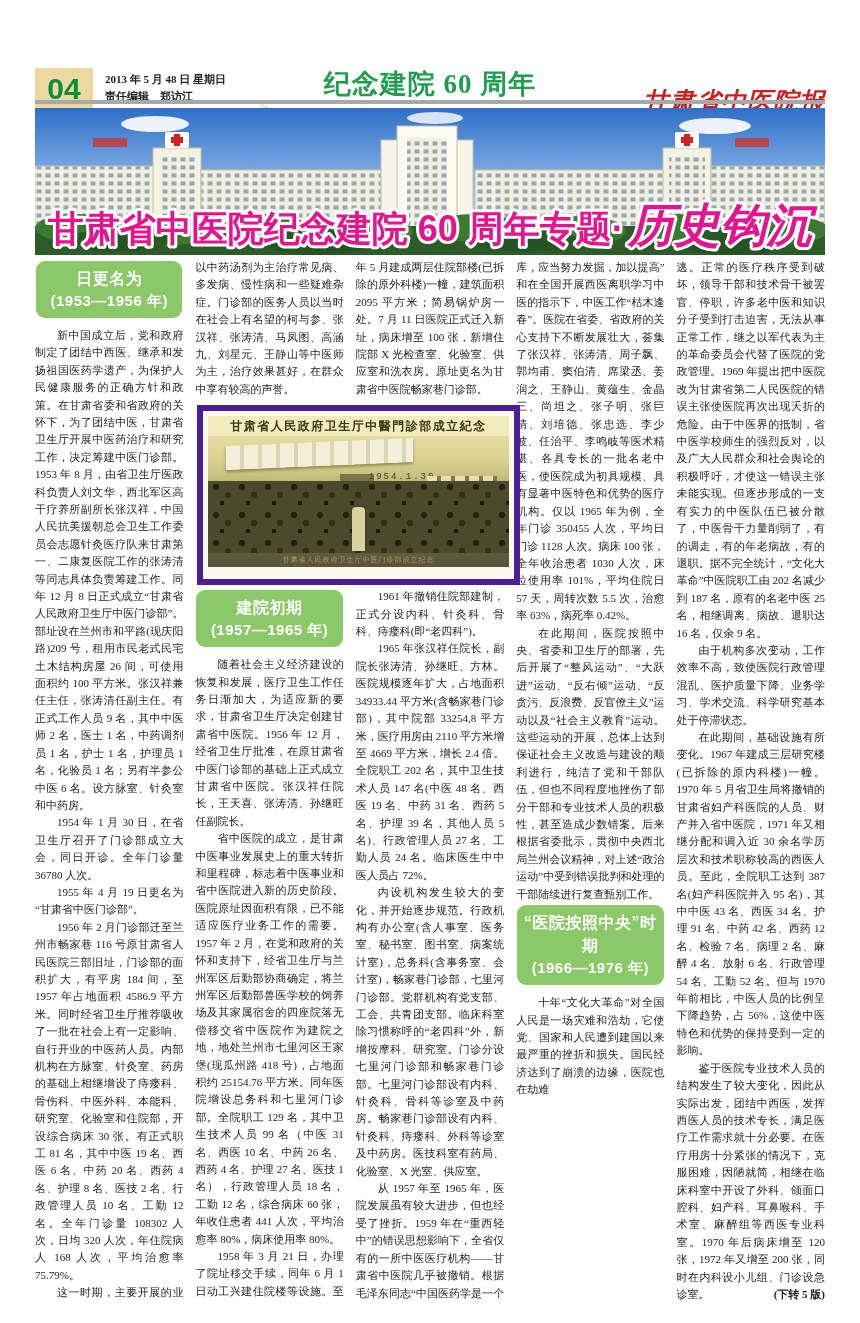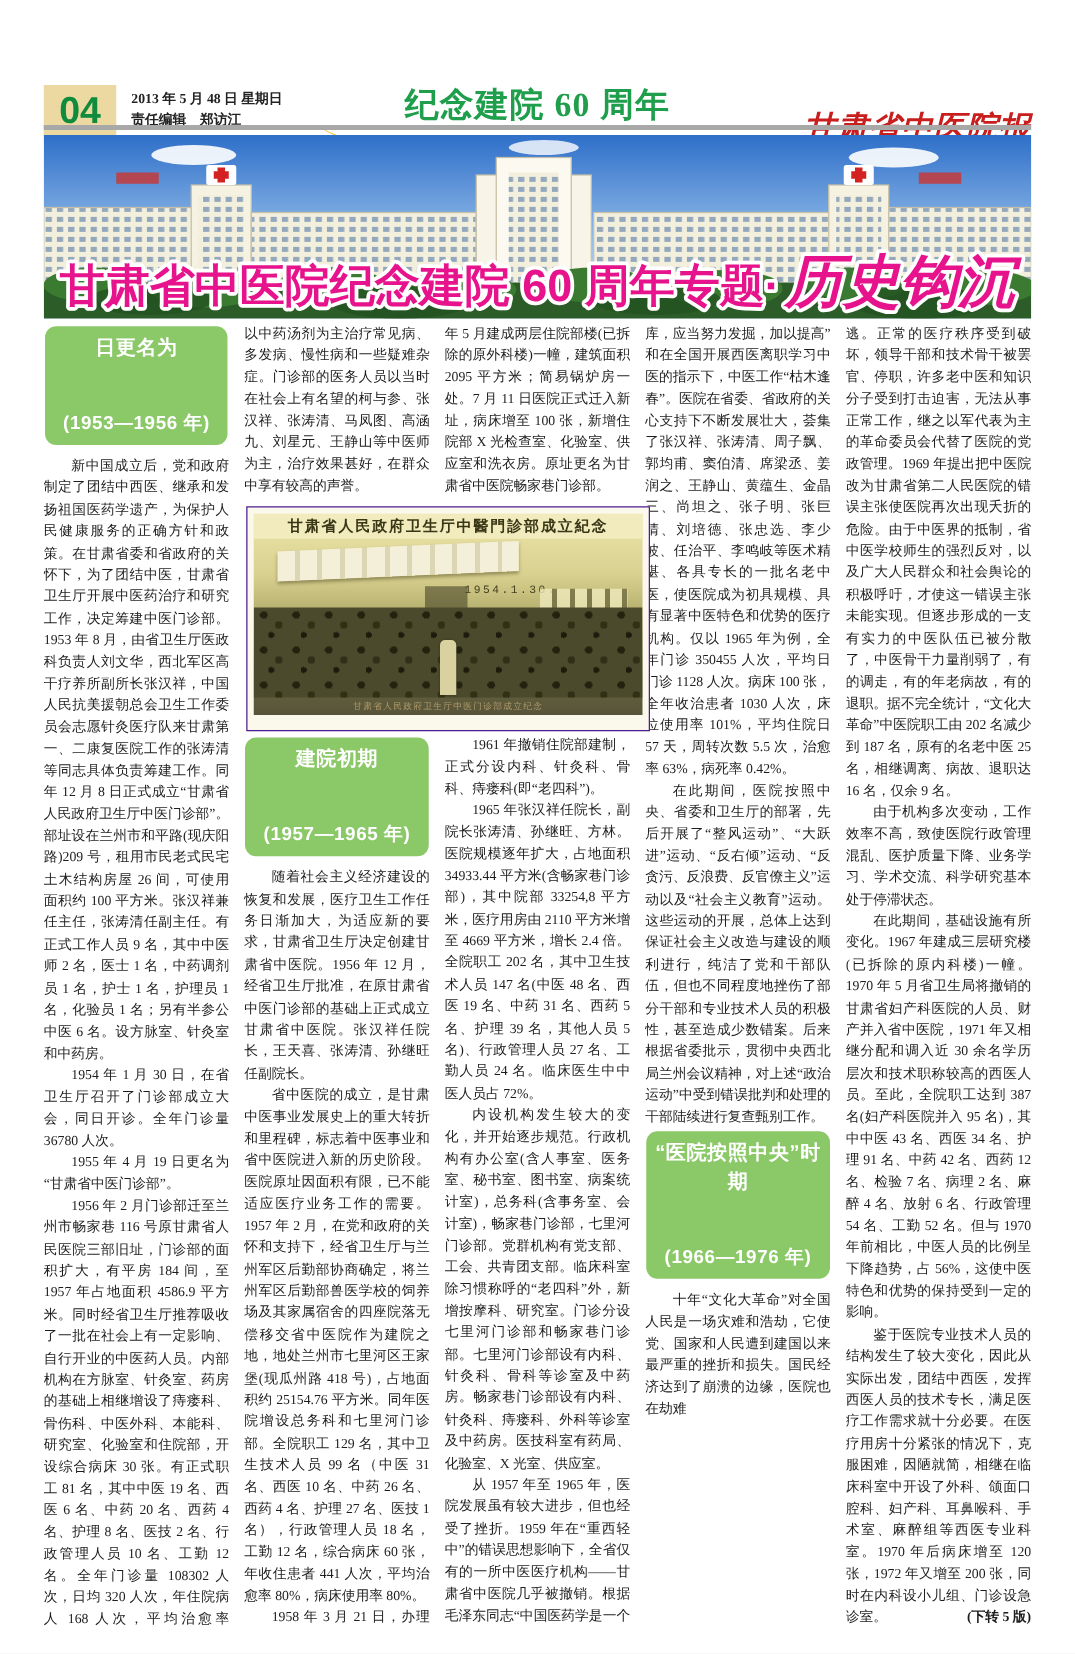--- a/index.html
+++ b/index.html
@@ -37,26 +37,26 @@
 
   
   .columns{position:absolute;top:259px;left:35px;width:790px;height:1042px;display:flex;gap:12px;overflow:hidden;}
   .col{flex:0 0 148.4px;width:148.4px;text-align:justify;font-size:11px;line-height:17.4px;color:#1c1c1c;
        font-family:"Liberation Serif",serif;overflow:hidden;}
   .para{margin:0;text-indent:2em;}
   .para.noindent{text-indent:0;}
   .sec-head{background:var(--heading-green);color:#fff;border-radius:9px;text-align:center;font-weight:bold;
        font-size:16px;line-height:1.45;padding:6px 2px;margin:2px 1px 9px;font-family:"Liberation Sans",sans-serif;
        text-indent:0;letter-spacing:0.5px;}
-  .sec-head .l2{font-size:15px;margin-top:38px;}
+  .sec-head .l2{font-size:15px;}
   .turn{float:right;font-weight:bold;}
 
   
   .photo{position:absolute;left:162px;top:146px;width:323px;height:180px;background:#fbf8ec;
-         border:1px solid #4c1d95;padding:5px 5px 12px;}
+         border:6px solid #4c1d95;padding:5px 5px 12px;}
   .photo-inner{position:relative;width:100%;height:100%;overflow:hidden;
          background:linear-gradient(#ece5a9 0%,#d9d190 30%,#a9a463 55%,#6b6840 78%,#57543a 100%);}
   .photo-banner{position:absolute;top:0;left:0;right:0;height:20px;background:#f1ebbe;color:#3a3716;
          font-size:12px;font-weight:bold;letter-spacing:1.5px;text-align:center;line-height:20px;
          font-family:"Liberation Serif",serif;white-space:nowrap;overflow:hidden;}
   .photo-awning{position:absolute;top:26px;left:6%;width:62%;height:24px;transform:skewY(-2.5deg);
          background:repeating-linear-gradient(90deg,#f4efd8 0 14px,#ddd6b4 14px 18px);
          box-shadow:0 2px 3px rgba(60,55,20,.45);}
   .photo-date{position:absolute;top:56px;right:22%;font-size:9px;color:#45411f;letter-spacing:2px;
          font-family:"Liberation Mono",monospace;}

